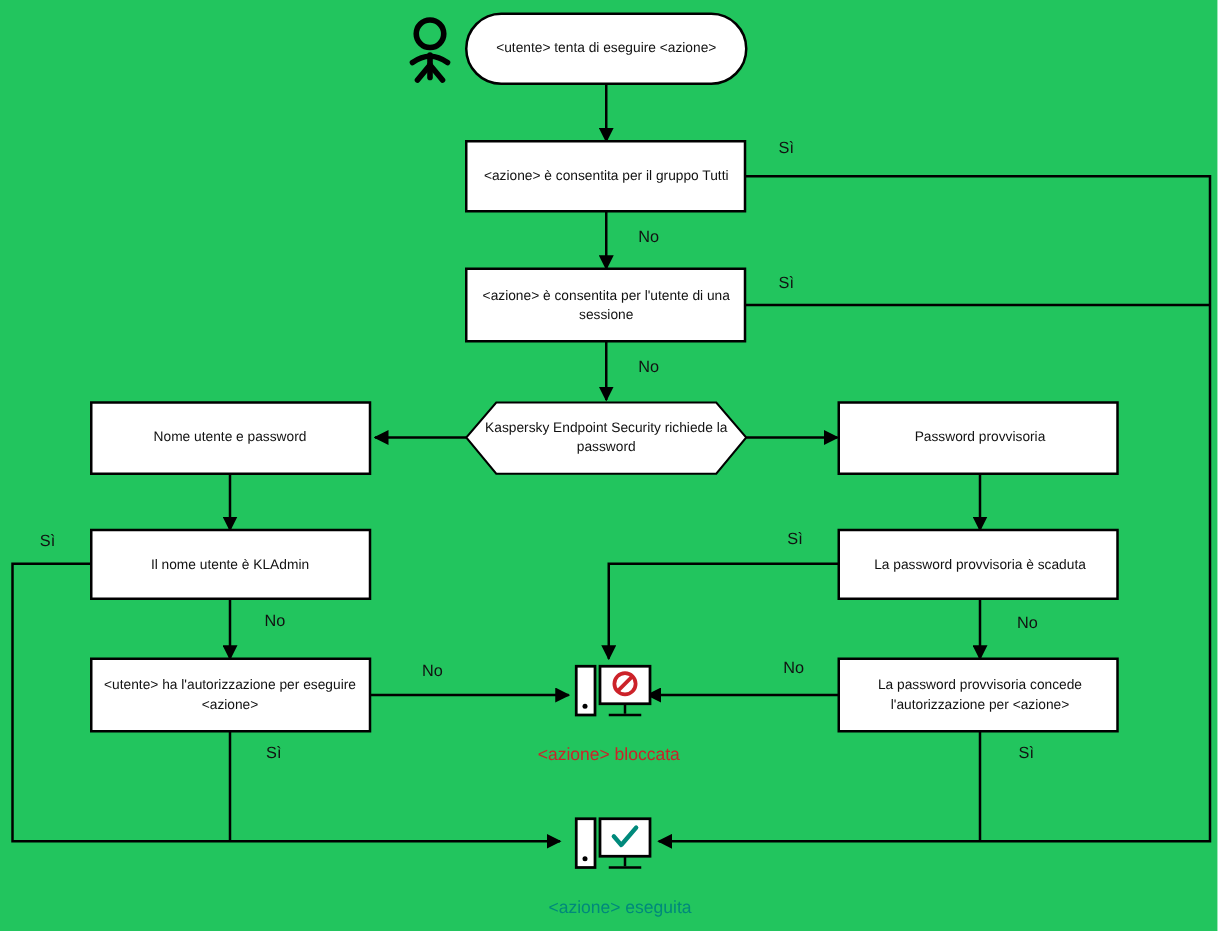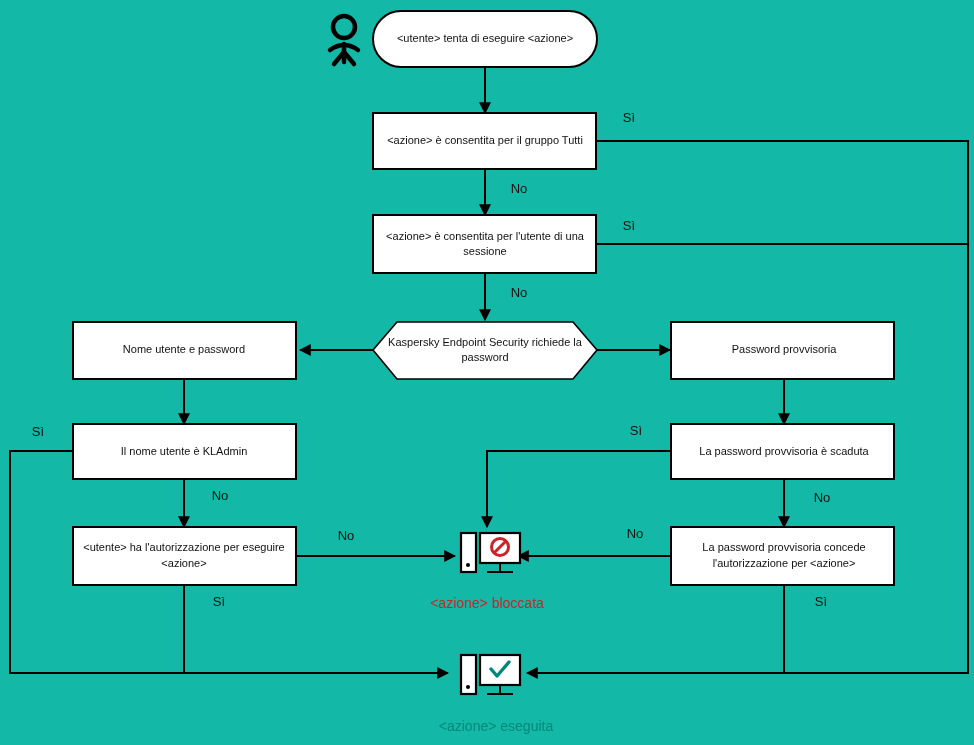--- a/index.html
+++ b/index.html
@@ -7,21 +7,21 @@
     padding: 0;
     background: #ffffff;
   }
   body {
     font-family: "Liberation Sans", sans-serif;
   }
   #canvas {
     position: relative;
     width: 974px;
     height: 745px;
-    background: #14b8a6;
+    background: #22c55e;
     overflow: hidden;
   }
   #flow-svg {
     position: absolute;
     left: 0;
     top: 0;
     width: 974px;
     height: 745px;
   }
   .node-text {

